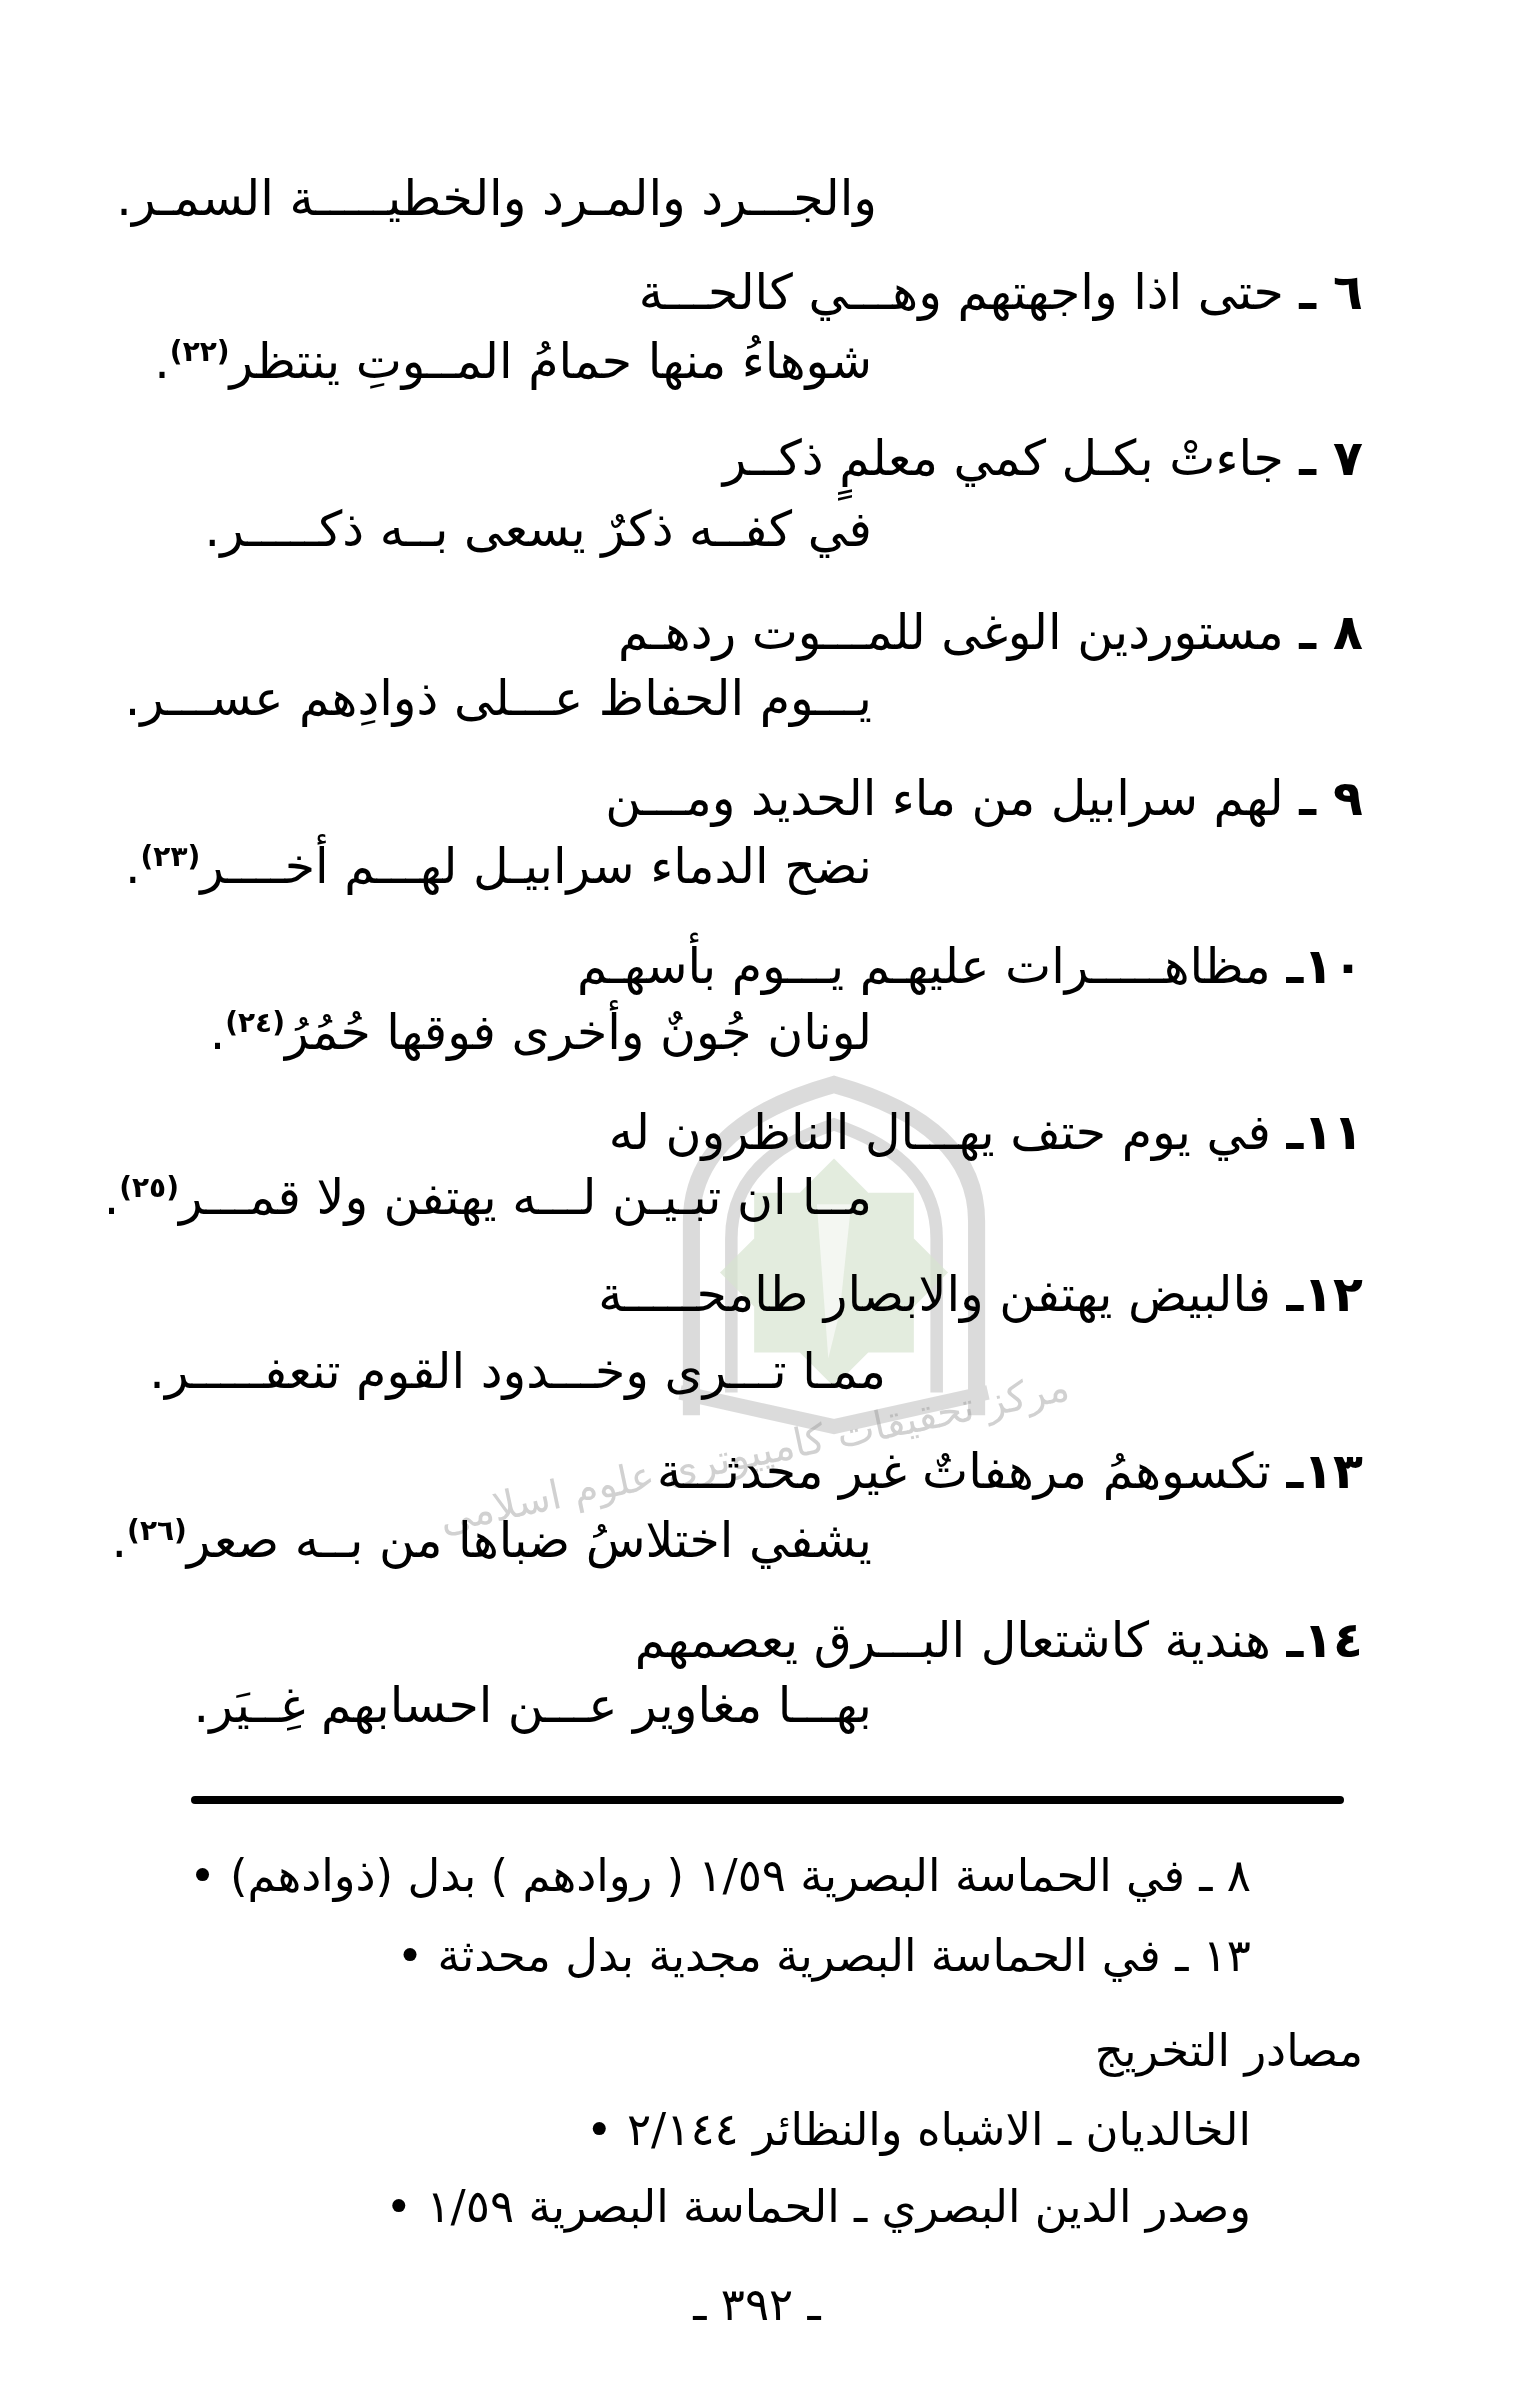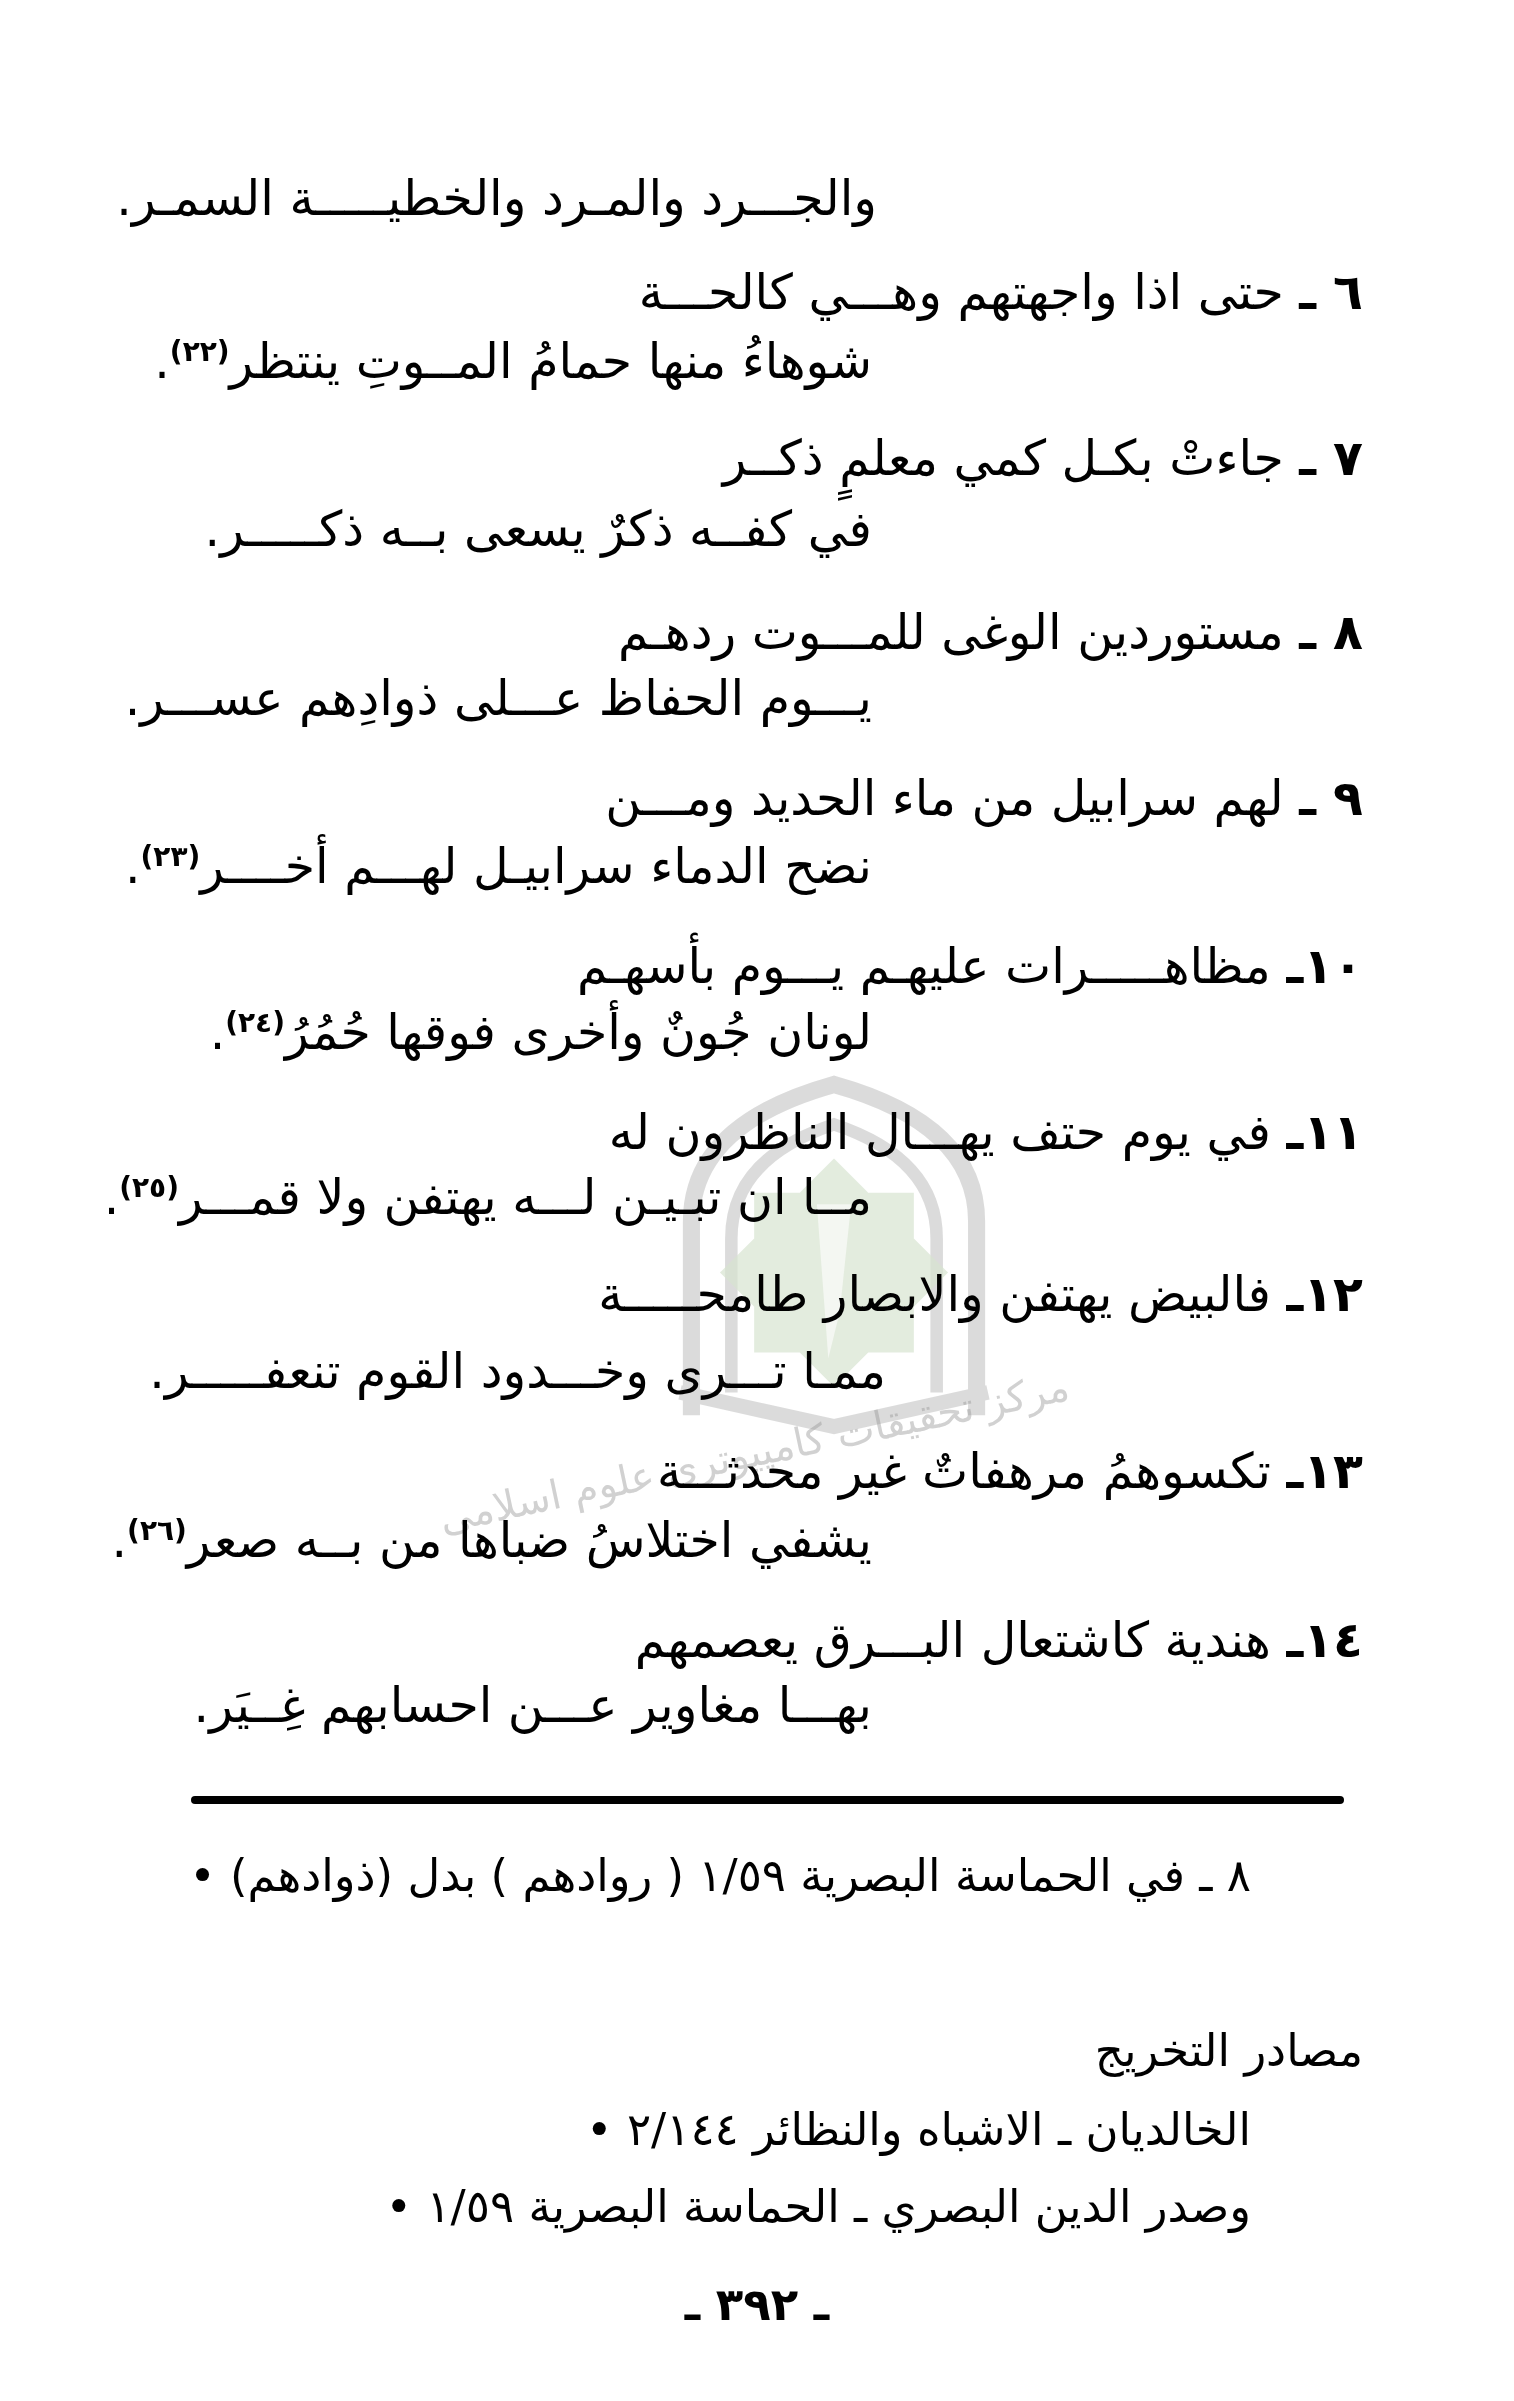--- a/index.html
+++ b/index.html
@@ -92,21 +92,21 @@
       white-space: nowrap;
       direction: rtl;
     }
     .page-number {
       position: absolute;
       left: 0;
       width: 1514px;
       top: 2278px;
       text-align: center;
       font-size: 45px;
-      font-weight: bold;
+      font-weight: normal;
       direction: rtl;
     }
   </style>
 </head>
 <body>
 
 <div class="page">
 
   <svg class="watermark" viewBox="0 0 620 640">
     <path d="M60 600 L60 260 Q60 90 310 20 Q560 90 560 260 L560 600" fill="none" stroke="#9a9a9a" stroke-width="30"></path>
@@ -189,20 +189,21 @@
     <span class="num">١٤ـ</span>
     <span>هندية كاشتعال البـــرق يعصمهم</span>
   </div>
   <div class="hemistich second" style="top:1681px">
     <span>بهـــا مغاوير عـــن احسابهم غِــيَر</span><span>.</span>
   </div>
 
   <div class="rule"></div>
 
   <div class="note" style="right:263px; top:1853px">٨ ـ في الحماسة البصرية ١/٥٩ ( روادهم ) بدل (ذوادهم) •</div>
+  <div class="note" style="right:263px; top:1933px">١٣ ـ في الحماسة البصرية مجدية بدل محدثة •</div>
 
   <div class="sources-title">مصادر التخريج</div>
   <div class="note" style="right:263px; top:2107px">الخالديان ـ الاشباه والنظائر ٢/١٤٤ •</div>
   <div class="note" style="right:263px; top:2184px">وصدر الدين البصري ـ الحماسة البصرية ١/٥٩ •</div>
 
   <div class="page-number">ـ ٣٩٢ ـ</div>
 
 </div>
 
 

